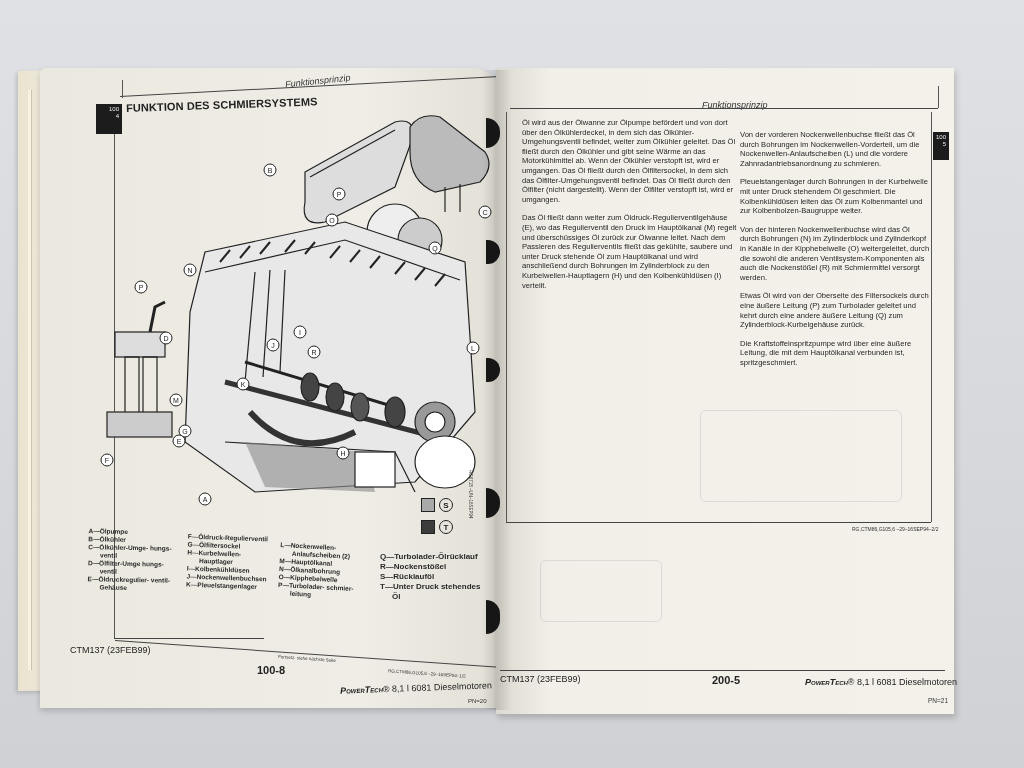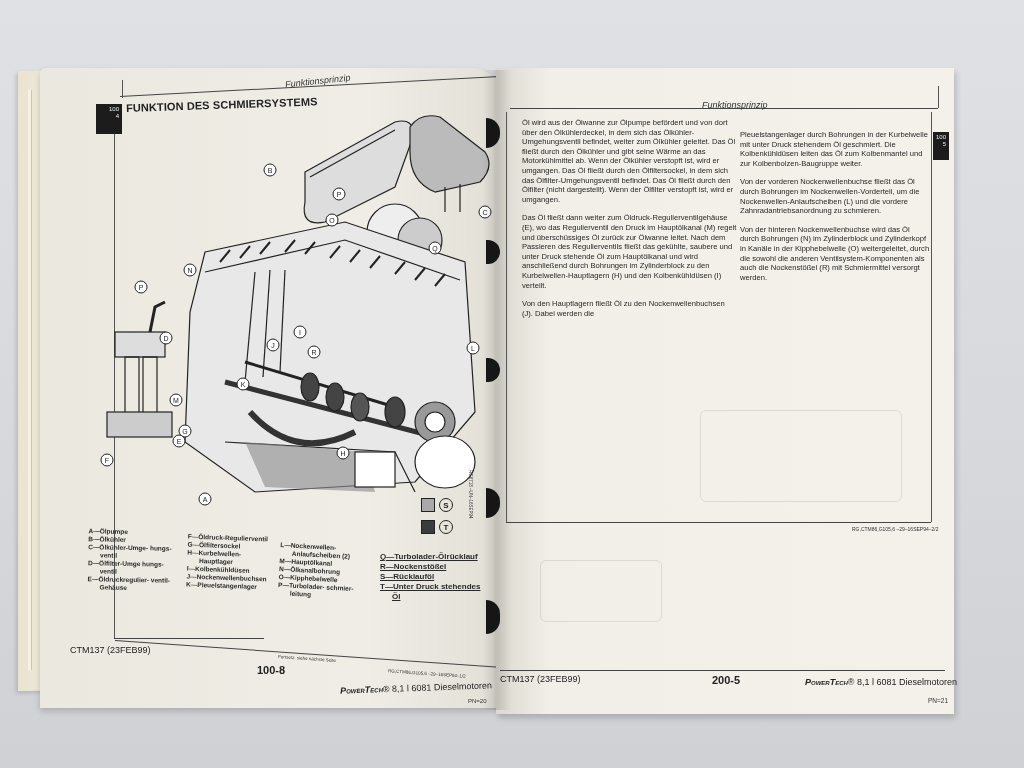--- a/index.html
+++ b/index.html
@@ -23,21 +23,21 @@
   .run-head{position:absolute;font-style:italic;font-size:9px;color:#333;}
   .rule{position:absolute;height:0;border-top:1.3px solid #444;}
   .vrule{position:absolute;width:0;border-left:1px solid #555;}
   
   .tab{position:absolute;background:#1c1c1c;color:#eee;font-size:6px;line-height:7px;text-align:right;padding:2px 3px;}
   .section-title{position:absolute;left:126px;top:102px;font-weight:bold;font-size:11px;letter-spacing:.1px;transform:rotate(-2deg);transform-origin:left;}
   .figure{position:absolute;left:95px;top:112px;width:400px;height:410px;}
   .legend{position:absolute;font-size:6.5px;line-height:8px;font-weight:bold;color:#2a2a2a;}
   .legend div{white-space:nowrap;}
   .legend .ind{padding-left:12px;}
-  .legend.big{font-size:8px;line-height:10px;text-decoration:underline;}
+  .legend.big{font-size:8px;line-height:10px;}
   .swatch-row{position:absolute;display:flex;align-items:center;gap:4px;}
   .swatch{width:12px;height:12px;border:1px solid #222;}
   .circle-letter{width:12px;height:12px;border:1px solid #222;border-radius:50%;font-size:8px;font-weight:bold;display:flex;align-items:center;justify-content:center;}
   .foot{position:absolute;font-size:9px;color:#222;}
   .page-num{position:absolute;font-size:11px;font-weight:bold;}
   .tiny{position:absolute;font-size:4.5px;color:#333;}
   .brand{position:absolute;font-size:9px;}
   .brand b{font-style:italic;font-variant:small-caps;}
   
   .body-col{position:absolute;font-size:7.6px;line-height:9.6px;color:#262626;}
@@ -235,26 +235,27 @@
   <span>100</span><br>
   <span>5</span>
 </div>
 
 <div class="ghost" style="left:700px;top:410px;width:200px;height:90px;"></div>
 <div class="ghost" style="left:540px;top:560px;width:120px;height:60px;"></div>
 
 <div class="body-col" style="left:522px;top:118px;width:215px;">
   <p>Öl wird aus der Ölwanne zur Ölpumpe befördert und von dort über den Ölkühlerdeckel, in dem sich das Ölkühler-Umgehungsventil befindet, weiter zum Ölkühler geleitet. Das Öl fließt durch den Ölkühler und gibt seine Wärme an das Motorkühlmittel ab. Wenn der Ölkühler verstopft ist, wird er umgangen. Das Öl fließt durch den Ölfiltersockel, in dem sich das Ölfilter-Umgehungsventil befindet. Das Öl fließt durch den Ölfilter (nicht dargestellt). Wenn der Ölfilter verstopft ist, wird er umgangen.</p>
   <p>Das Öl fließt dann weiter zum Öldruck-Regulierventilgehäuse (E), wo das Regulierventil den Druck im Hauptölkanal (M) regelt und überschüssiges Öl zurück zur Ölwanne leitet. Nach dem Passieren des Regulierventils fließt das gekühlte, saubere und unter Druck stehende Öl zum Hauptölkanal und wird anschließend durch Bohrungen im Zylinderblock zu den Kurbelwellen-Hauptlagern (H) und den Kolbenkühldüsen (I) verteilt.</p>
-  <p>Von den Hauptlagern fließt Öl zu den Nockenwellenbuchsen (J). Dabei werden die</p>
 </div>
 <div class="body-col" style="left:740px;top:130px;width:190px;">
+  <p>Von der vorderen Nockenwellenbuchse fließt das Öl durch Bohrungen im Nockenwellen-Vorderteil, um die Nockenwellen-Anlaufscheiben (L) und die vordere Zahnradantriebsanordnung zu schmieren.</p>
   <p>Pleuelstangenlager durch Bohrungen in der Kurbelwelle mit unter Druck stehendem Öl geschmiert. Die Kolbenkühldüsen leiten das Öl zum Kolbenmantel und zur Kolbenbolzen-Baugruppe weiter.</p>
-  <p>Von der vorderen Nockenwellenbuchse fließt das Öl durch Bohrungen im Nockenwellen-Vorderteil, um die Nockenwellen-Anlaufscheiben (L) und die vordere Zahnradantriebsanordnung zu schmieren.</p>
   <p>Von der hinteren Nockenwellenbuchse wird das Öl durch Bohrungen (N) im Zylinderblock und Zylinderkopf in Kanäle in der Kipphebelwelle (O) weitergeleitet, durch die sowohl die anderen Ventilsystem-Komponenten als auch die Nockenstößel (R) mit Schmiermittel versorgt werden.</p>
+  <p>Etwas Öl wird von der Oberseite des Filtersockels durch eine äußere Leitung (P) zum Turbolader geleitet und kehrt durch eine andere äußere Leitung (Q) zum Zylinderblock-Kurbelgehäuse zurück.</p>
+  <p>Die Kraftstoffeinspritzpumpe wird über eine äußere Leitung, die mit dem Hauptölkanal verbunden ist, spritzgeschmiert.</p>
 </div>
 <div class="tiny" style="left:852px;top:526px;font-size:5px;">RG,CTM86,G105,6 –29–16SEP94–2/2</div>
 
 <div class="hole" style="left:486px;top:118px;"></div>
 <div class="hole" style="left:486px;top:240px;height:24px;"></div>
 <div class="hole" style="left:486px;top:358px;height:24px;"></div>
 <div class="hole" style="left:486px;top:488px;"></div>
 <div class="hole" style="left:486px;top:600px;height:34px;"></div>
 
 <div class="rule" style="left:500px;top:670px;width:445px;"></div>

